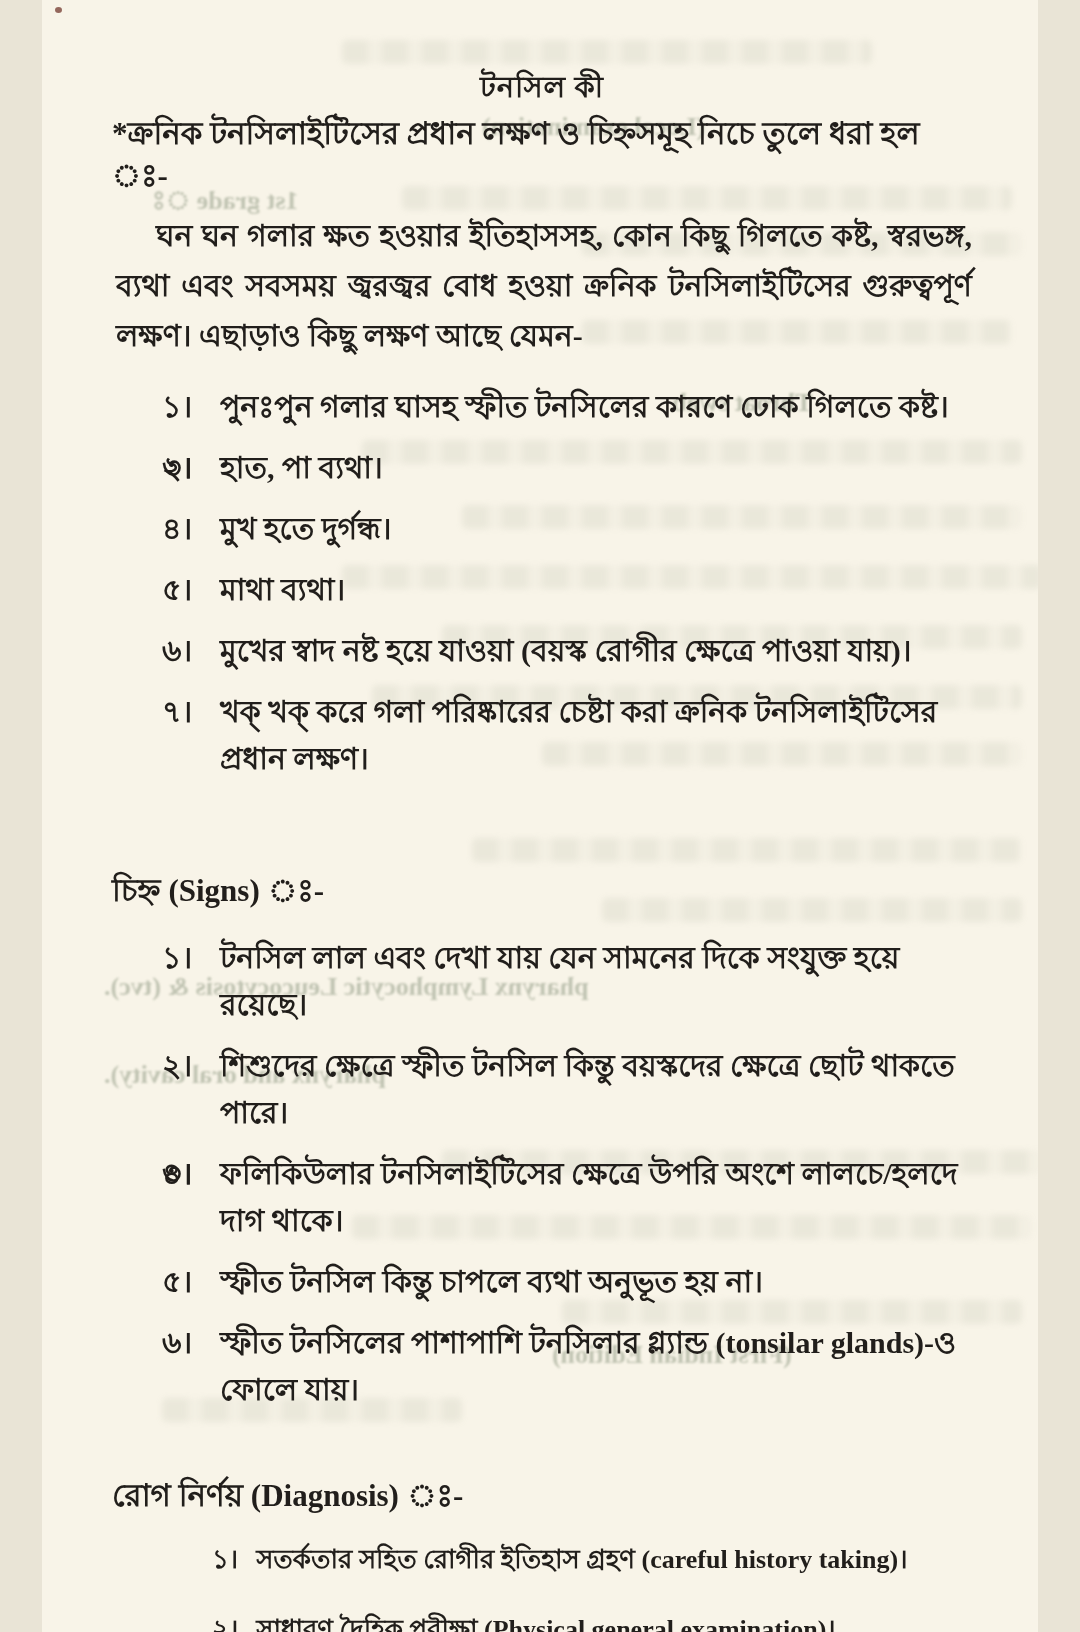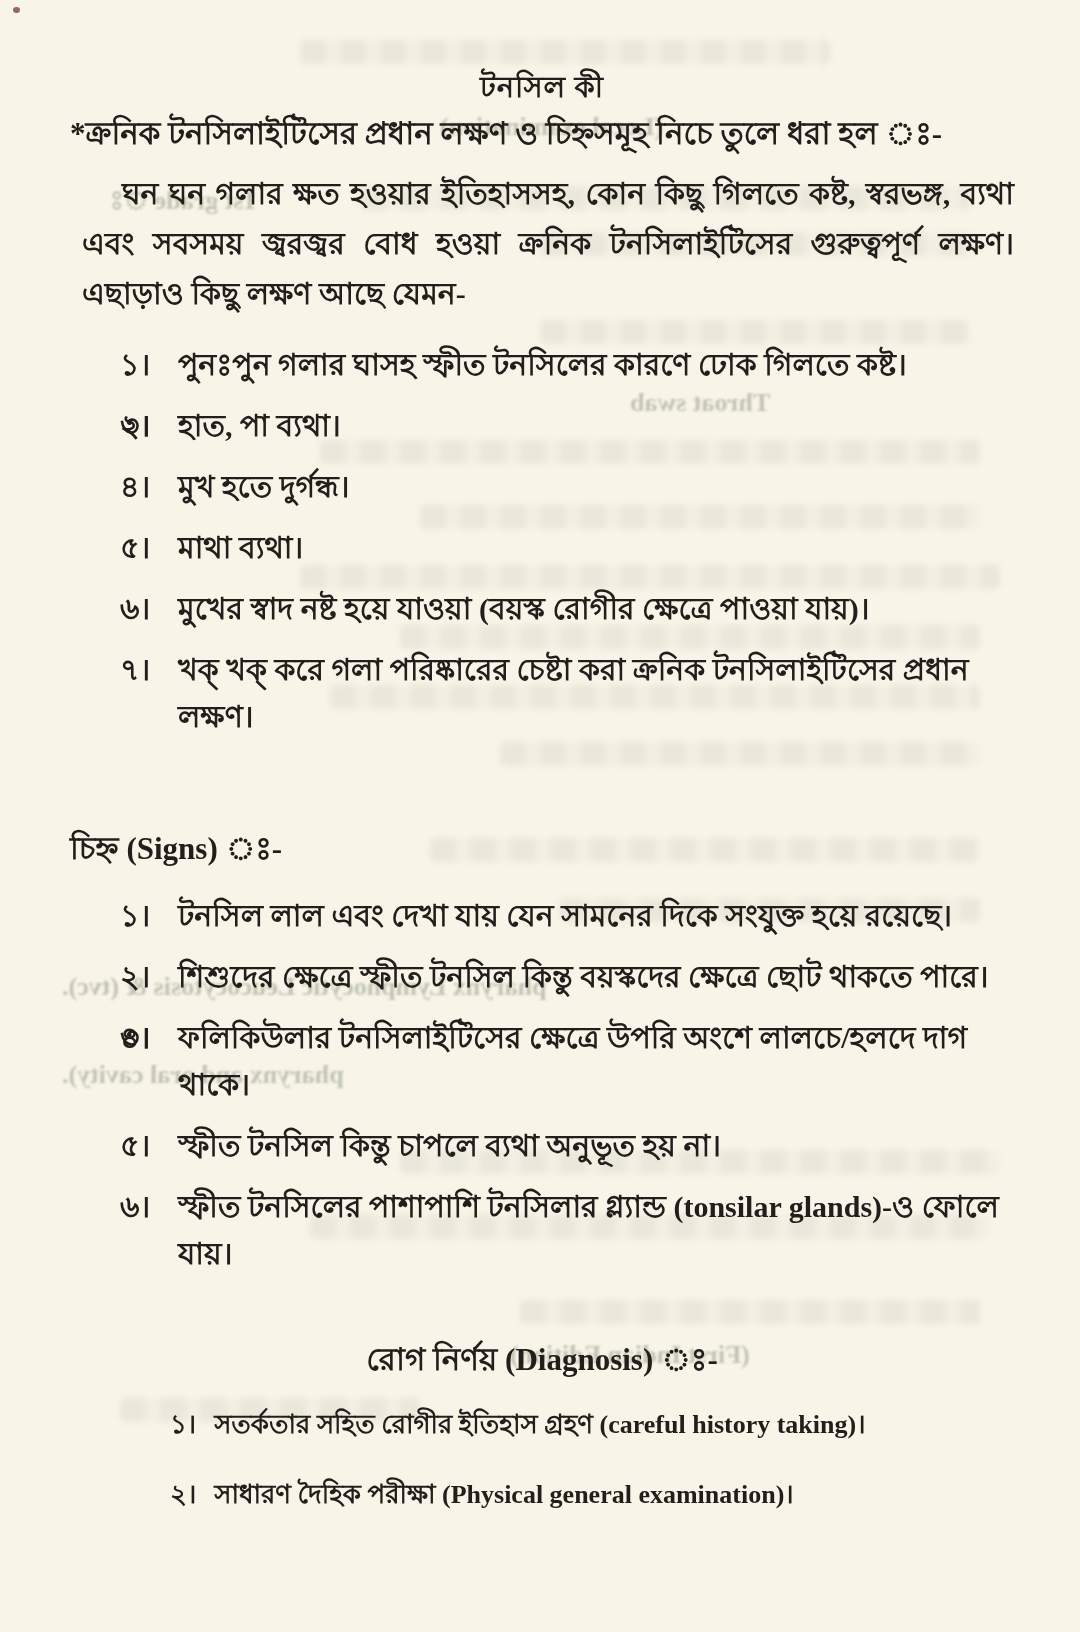--- a/index.html
+++ b/index.html
@@ -2,21 +2,21 @@
 <html lang="bn"><head>
 <meta charset="utf-8">
 <style>
   html, body {
     margin: 0;
     padding: 0;
     background: #e9e4d6;
   }
   .page {
     position: relative;
-    width: 1080px;
+    width: 996px;
     height: 1632px;
     margin: 0 auto;
     background: #f8f4e8;
     overflow: hidden;
     font-family: "Liberation Serif", "DejaVu Serif", serif;
     color: #211e1b;
   }
   
   .ghost-layer {
     position: absolute;
@@ -67,21 +67,21 @@
     letter-spacing: 1px;
   }
   .section-heading {
     margin: 0;
     font-size: 31px;
     font-weight: bold;
     line-height: 1.35;
   }
   .star-heading { }
   .intro {
-    margin: 14px 0 0 12px;
+    margin: 14px 0 0 4px;
     font-size: 30px;
     font-weight: 600;
     line-height: 50px;
     text-align: justify;
     text-indent: 40px;
   }
   ol.plain-list {
     list-style: none;
     margin: 22px 0 0 0;
     padding: 0;
@@ -94,21 +94,21 @@
     line-height: 47px;
     margin-bottom: 14px;
     text-align: left;
   }
   ol.plain-list li .num {
     position: absolute;
     left: 50px;
     top: 0;
   }
   .signs-heading { margin-top: 88px; }
-  .diagnosis-heading { margin-top: 62px; text-align: center; }
+  .diagnosis-heading { margin-top: 62px; }
   .diag-item {
     margin: 18px 0 0 0;
     font-size: 26px;
     font-weight: 600;
     line-height: 52px;
     text-align: justify;
   }
   .diag-item .num-inline { padding-right: 18px; }
   .diag-item.first { text-indent: 100px; }
   .diag-item.second {

